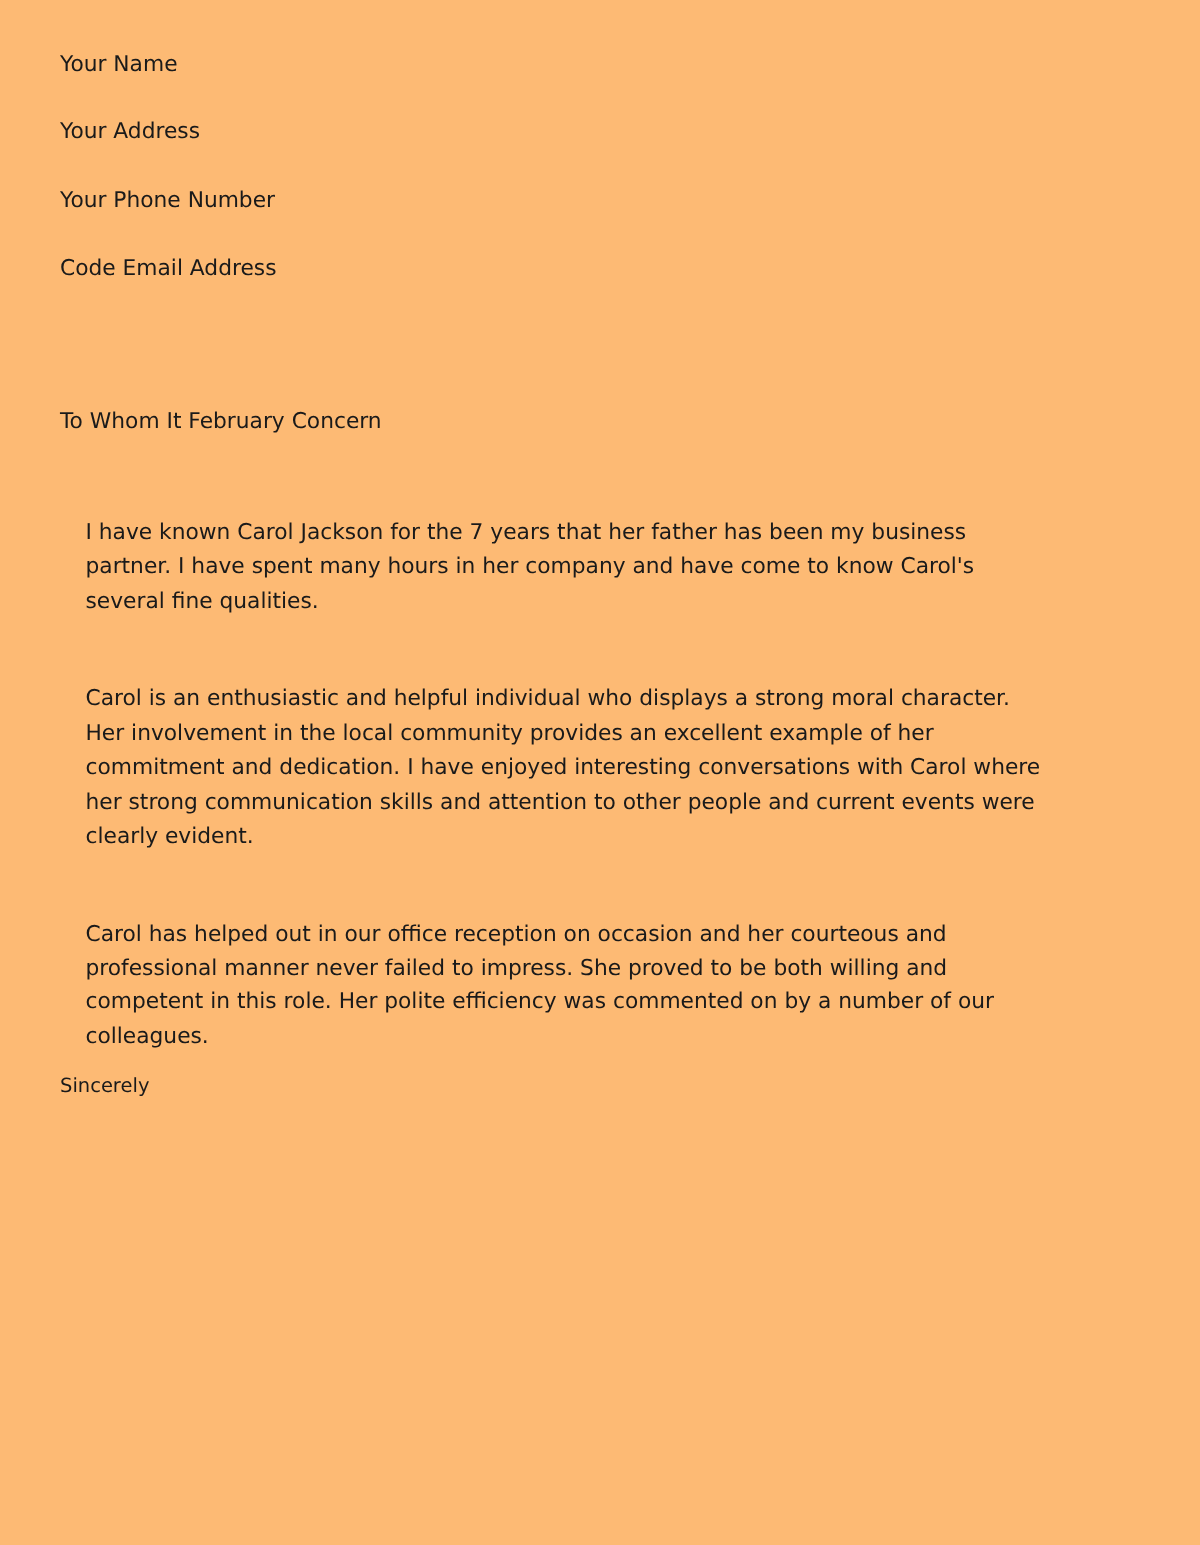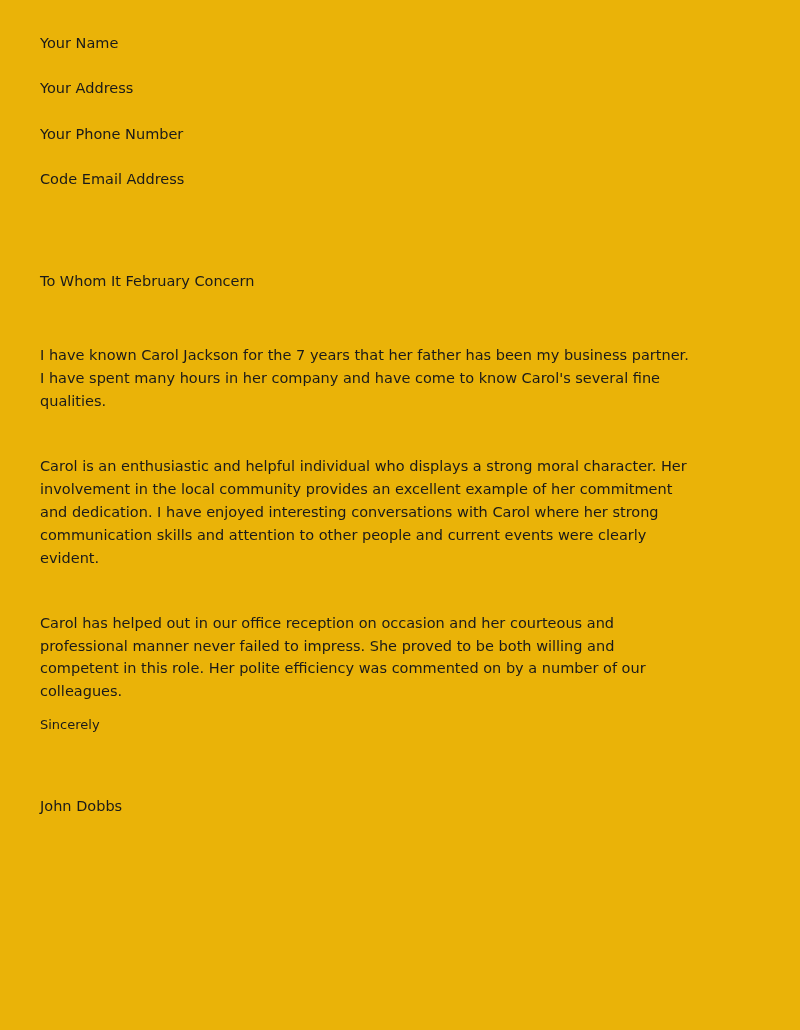--- a/index.html
+++ b/index.html
@@ -12,38 +12,38 @@
     height: 1030px;
     font-family: "DejaVu Sans", sans-serif;
     color: #1a1a1a;
     overflow: hidden;
   }
   .page {
     width: 800px;
     height: 1030px;
     box-sizing: border-box;
     padding: 32px 104px 0 40px;
-    background: #eab308;
+    background: #fdba74;
   }
   .line {
     font-size: 14.5px;
     line-height: 1.55;
     margin: 0 0 22px 0;
     color: #1a1a1a;
   }
   .header-block .line {
     margin-bottom: 23px;
   }
   .spacer-sm { height: 12px; }
   .spacer-md { height: 26px; }
   .spacer-lg { height: 30px; }
   .para {
     font-size: 14.5px;
     line-height: 1.58;
-    margin: 0 0 42px 0;
+    margin: 0 0 42px 17px;
     color: #1a1a1a;
     text-align: left;
   }
   .para:last-child { margin-bottom: 0; }
   .signoff {
     font-size: 13px;
     line-height: 1.55;
     margin: 0 0 60px 0;
   }
   .signer {
@@ -76,15 +76,14 @@
   <div>
     <p class="para">I have known Carol Jackson for the 7 years that her father has been my business partner. I have spent many hours in her company and have come to know Carol's several fine qualities.</p>
     <p class="para">Carol is an enthusiastic and helpful individual who displays a strong moral character. Her involvement in the local community provides an excellent example of her commitment and dedication. I have enjoyed interesting conversations with Carol where her strong communication skills and attention to other people and current events were clearly evident.</p>
     <p class="para">Carol has helped out in our office reception on occasion and her courteous and professional manner never failed to impress. She proved to be both willing and competent in this role. Her polite efficiency was commented on by a number of our colleagues.</p>
   </div>
 
   <div class="spacer-sm"></div>
 
   <p class="signoff">Sincerely</p>
 
-  <p class="signer">John Dobbs</p>
 
 </div>
 
 </body></html>

